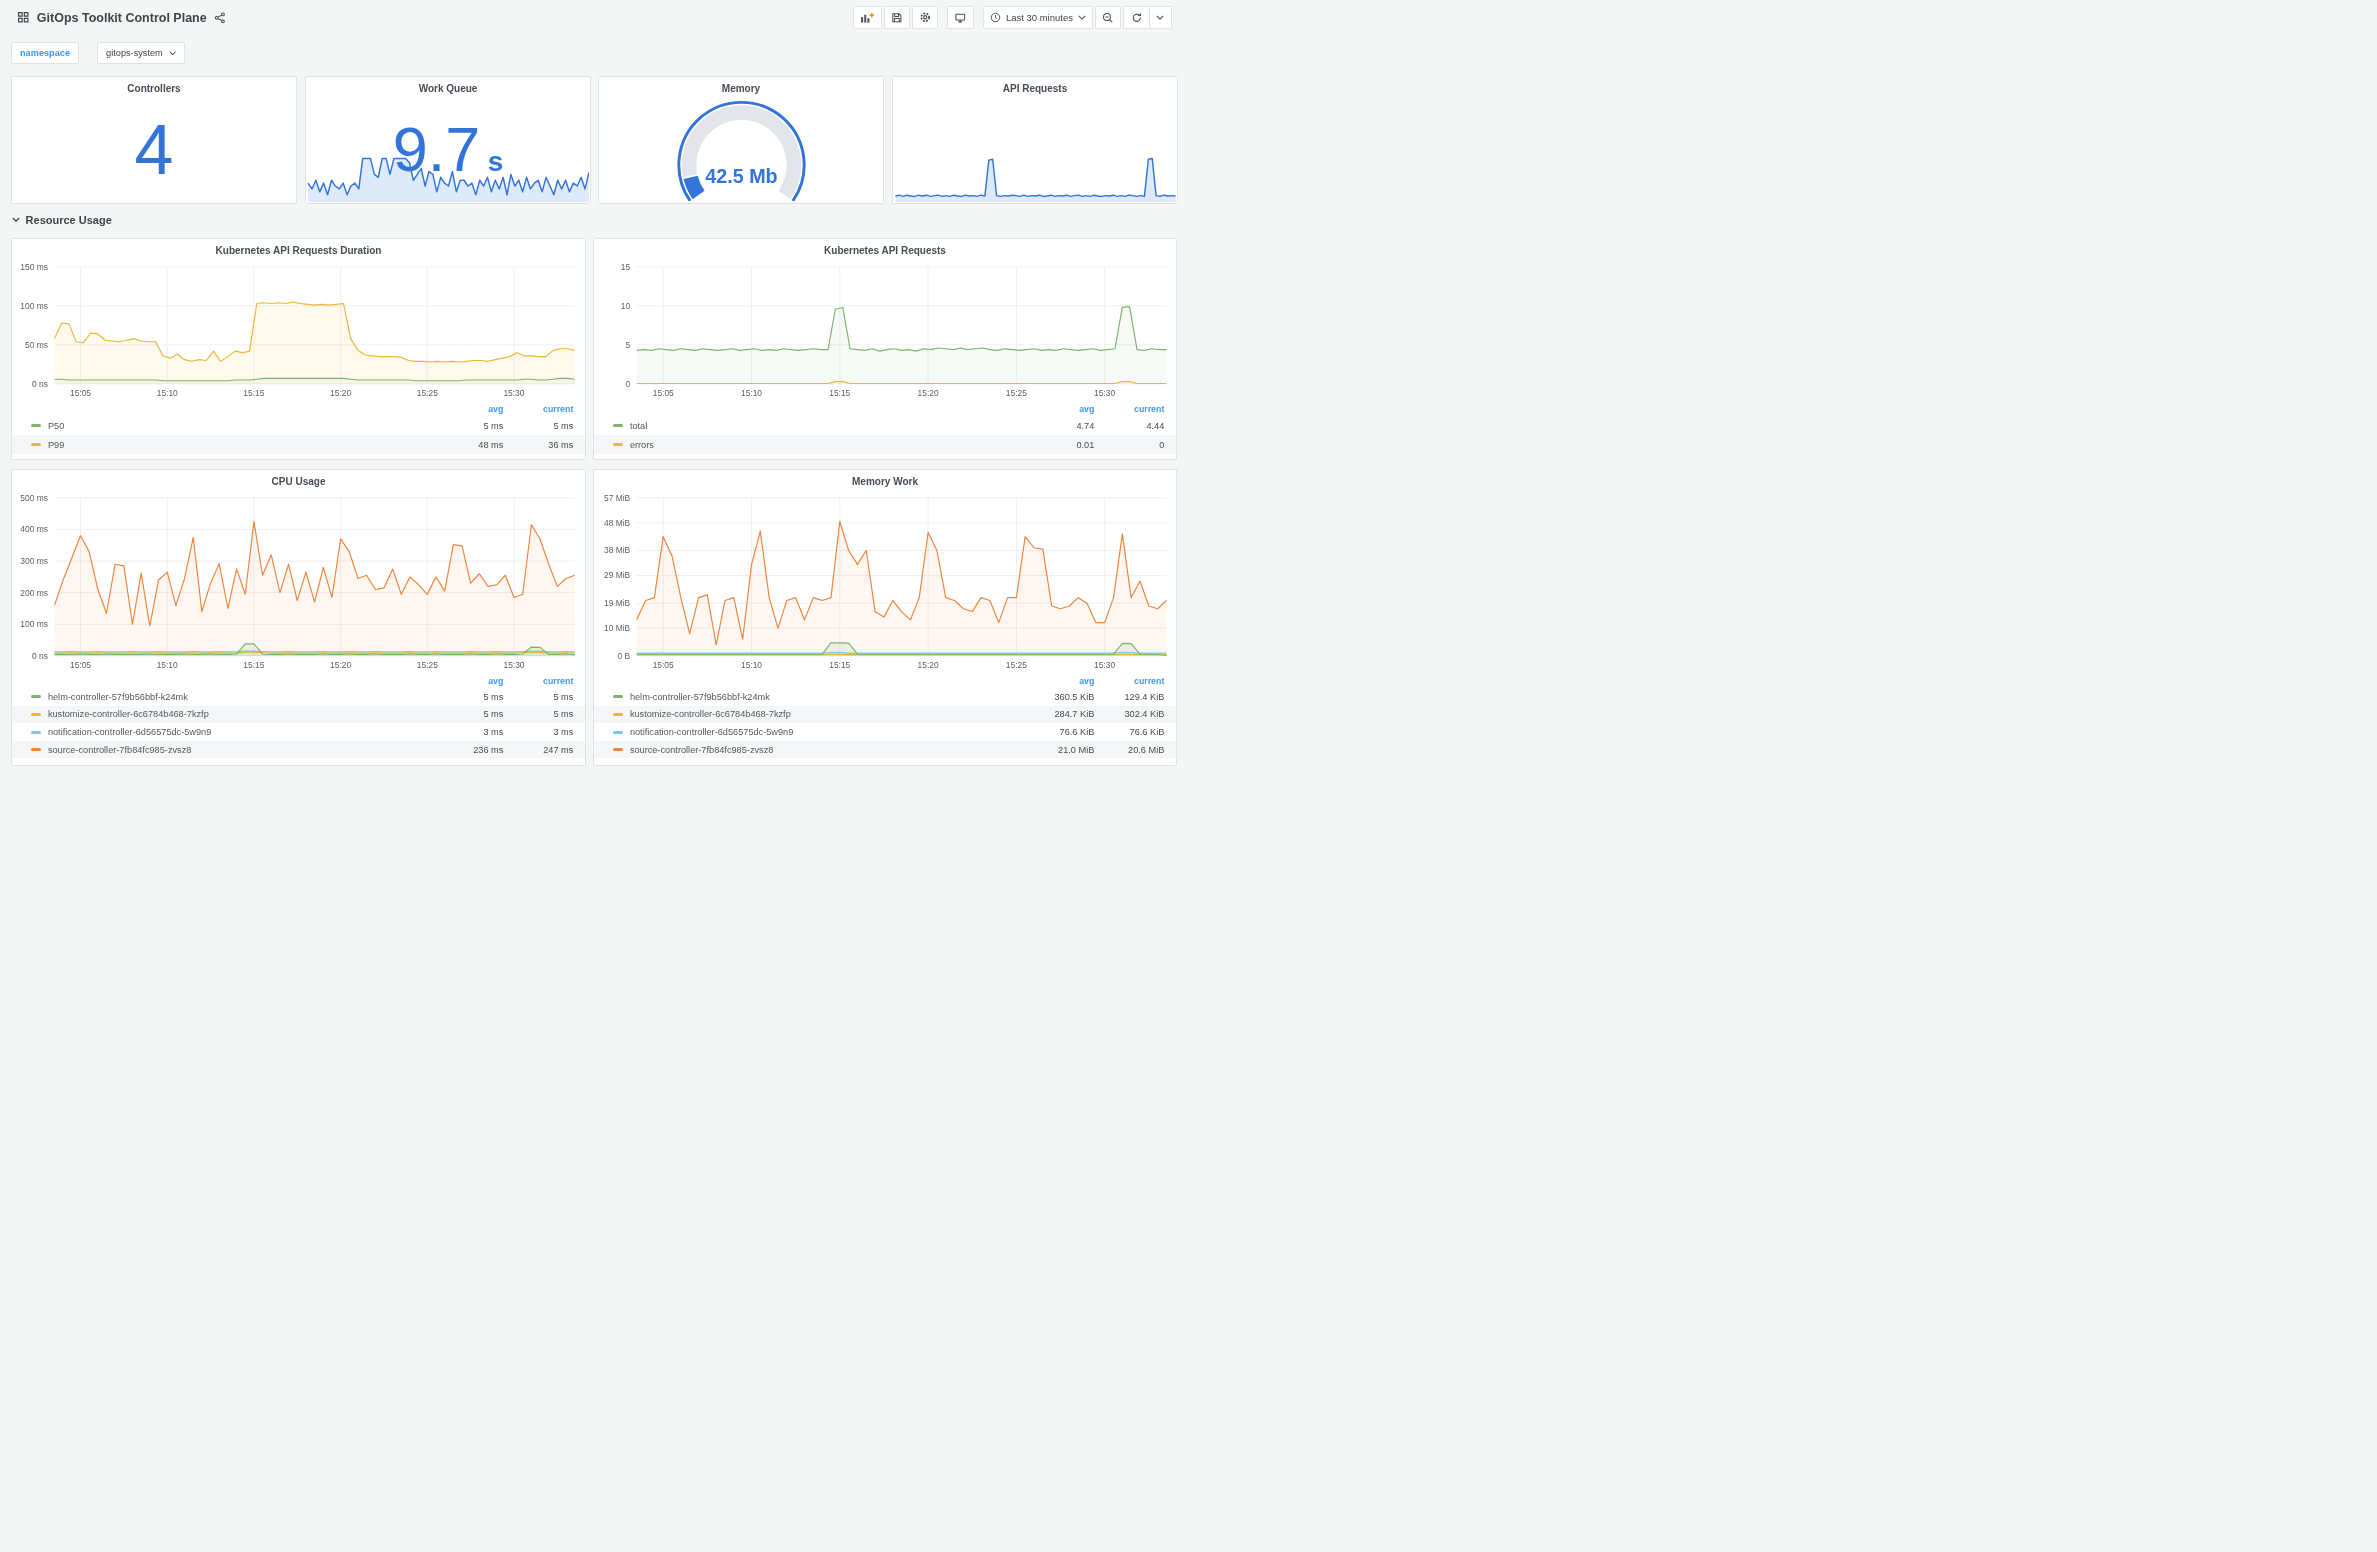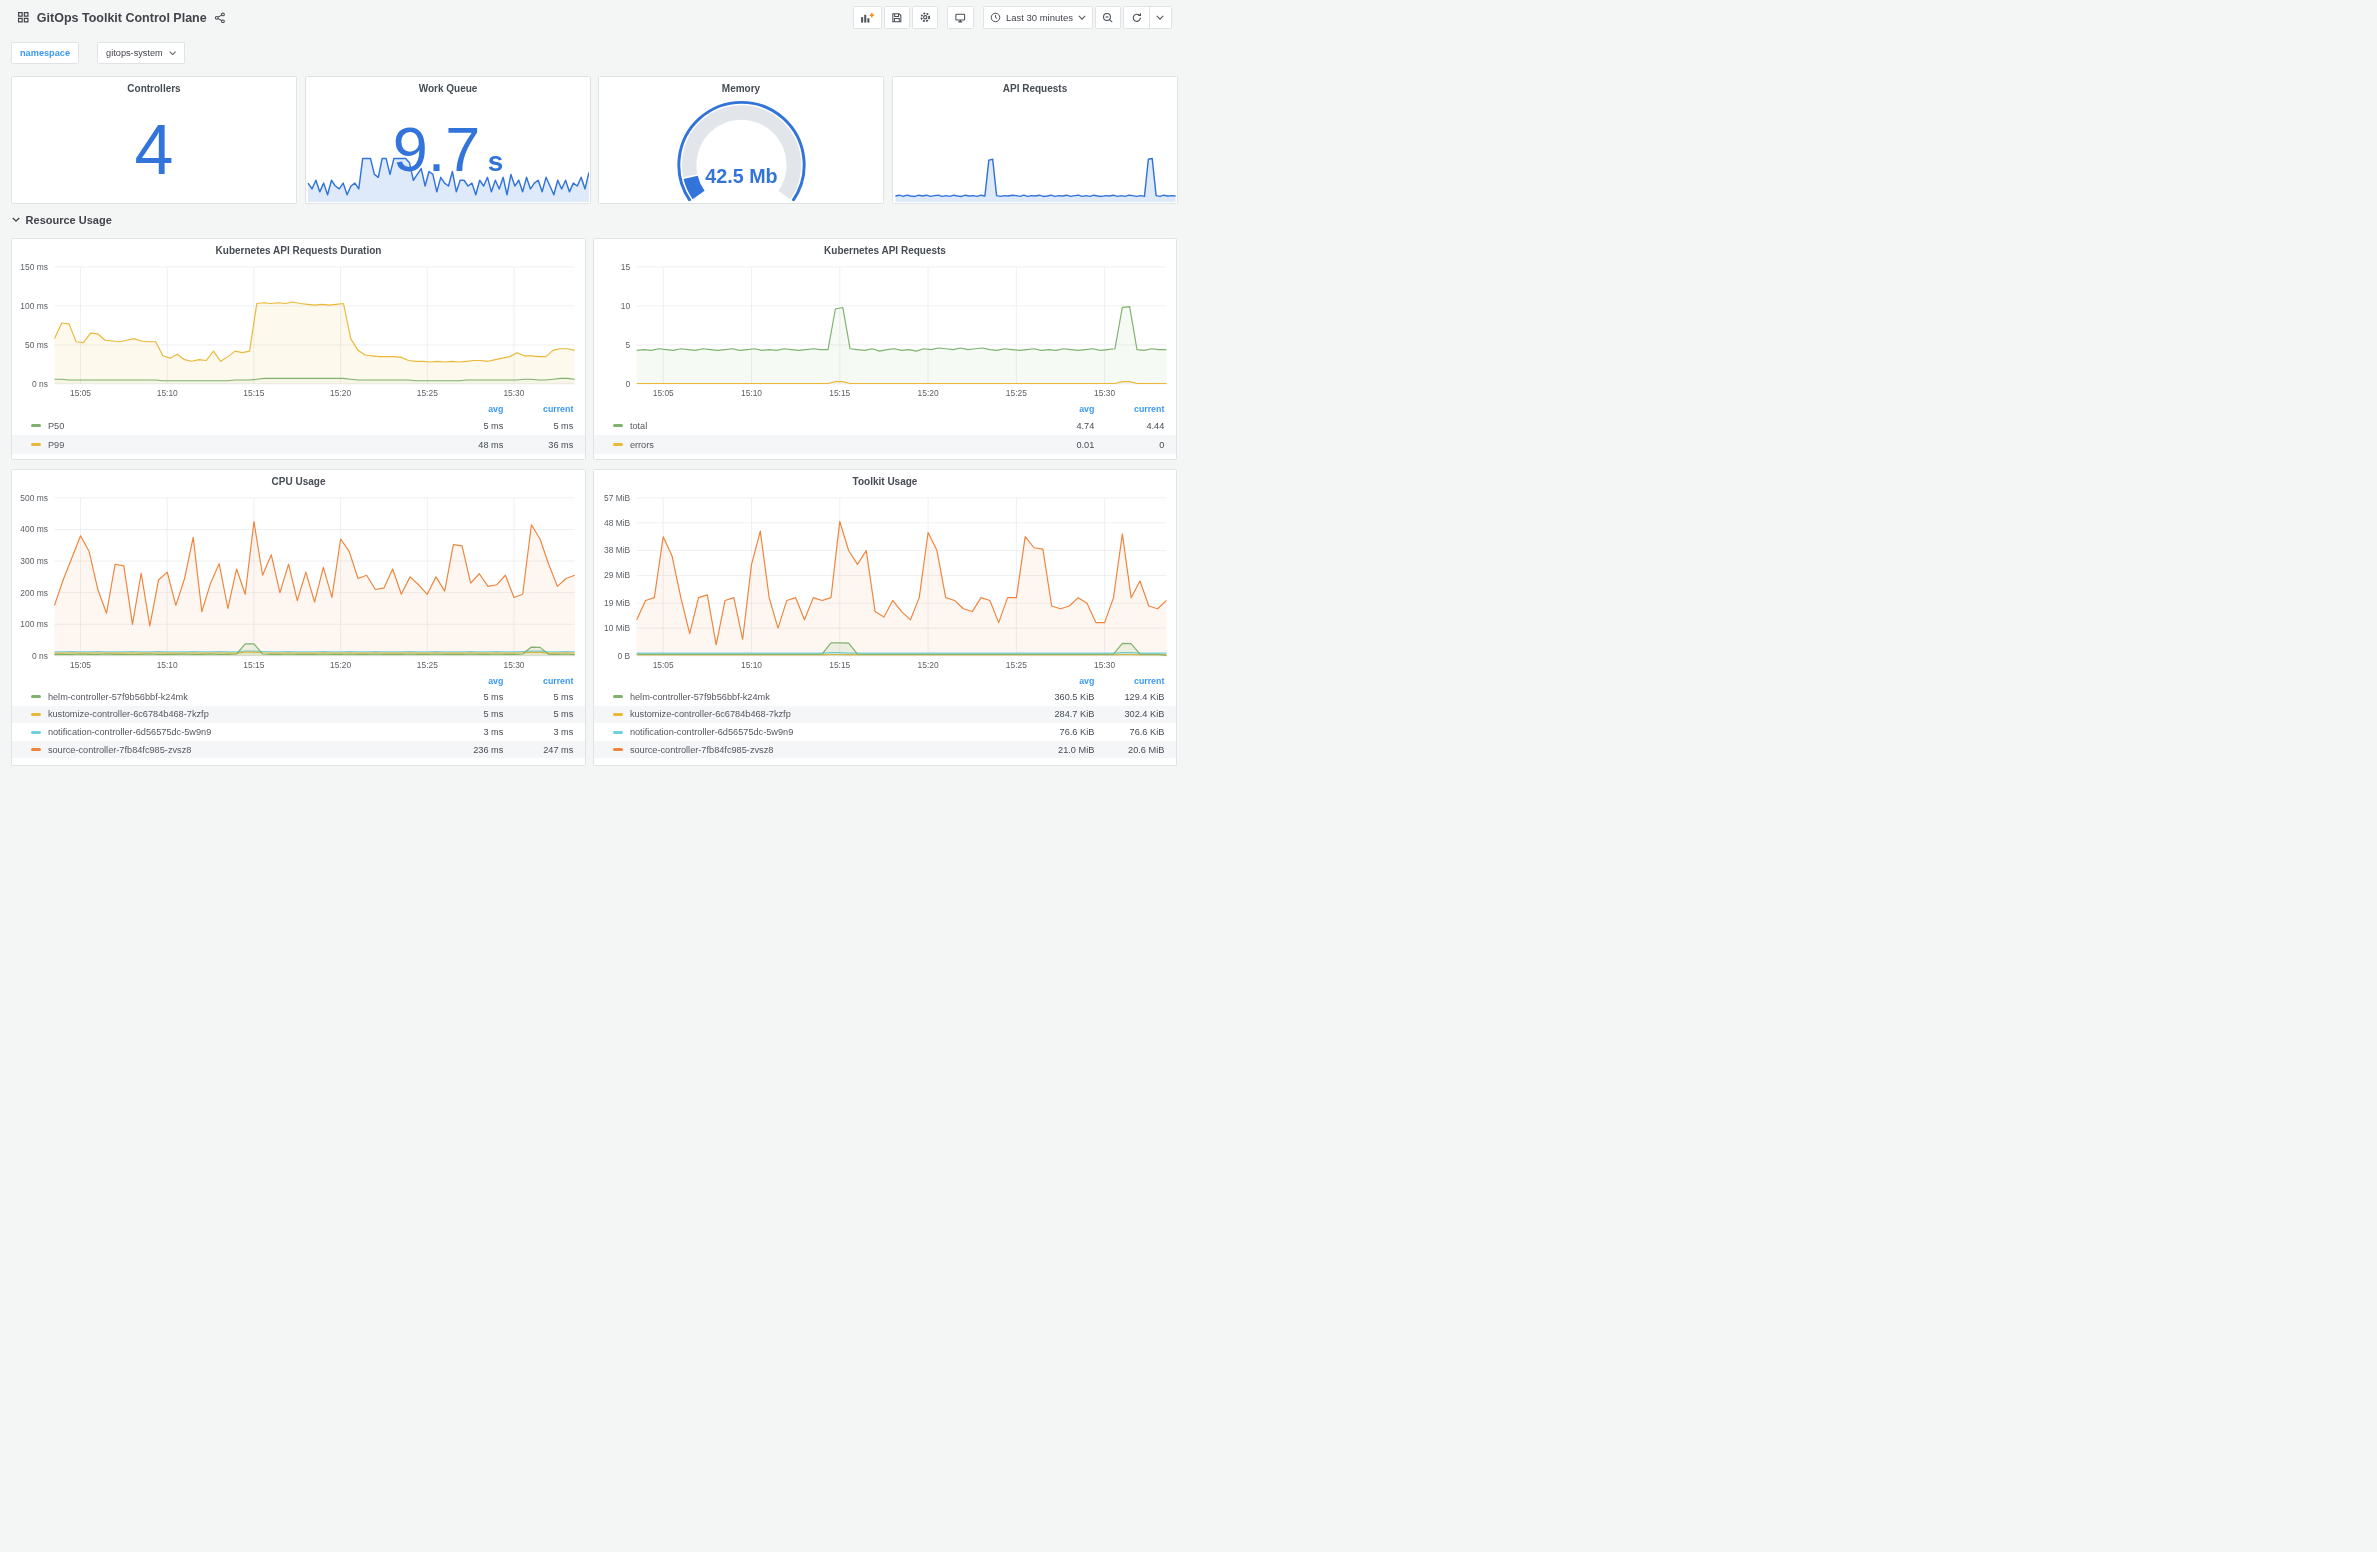--- a/index.html
+++ b/index.html
@@ -364,21 +364,21 @@
       <div class="lrow striped">
         <span class="ldash" style="background: rgb(239, 132, 60);"></span>
         <span class="lname">source-controller-7fb84fc985-zvsz8</span>
         <span class="lval">236 ms</span>
         <span class="lval">247 ms</span>
       </div>
     </div>
 </section>
 
 <section class="panel" style="left:593px;top:469px;width:584px;height:297px">
-  <div class="ptitle">Toolkit Usage</div>
+  <div class="ptitle">Memory Work</div>
   <div class="chart-host h2"><svg width="583" height="180" viewBox="0 0 796 246">
         <line x1="58" x2="782" y1="224" y2="224" stroke="#E9EBEE" stroke-width="1"></line>
         <text x="49" y="228" text-anchor="end" class="axis">0 B</text>
         <line x1="58" x2="782" y1="186.10526315789474" y2="186.10526315789474" stroke="#E9EBEE" stroke-width="1"></line>
         <text x="49" y="190.10526315789474" text-anchor="end" class="axis">10 MiB</text>
         <line x1="58" x2="782" y1="152" y2="152" stroke="#E9EBEE" stroke-width="1"></line>
         <text x="49" y="156" text-anchor="end" class="axis">19 MiB</text>
         <line x1="58" x2="782" y1="114.10526315789473" y2="114.10526315789473" stroke="#E9EBEE" stroke-width="1"></line>
         <text x="49" y="118.10526315789473" text-anchor="end" class="axis">29 MiB</text>
         <line x1="58" x2="782" y1="80" y2="80" stroke="#E9EBEE" stroke-width="1"></line>

